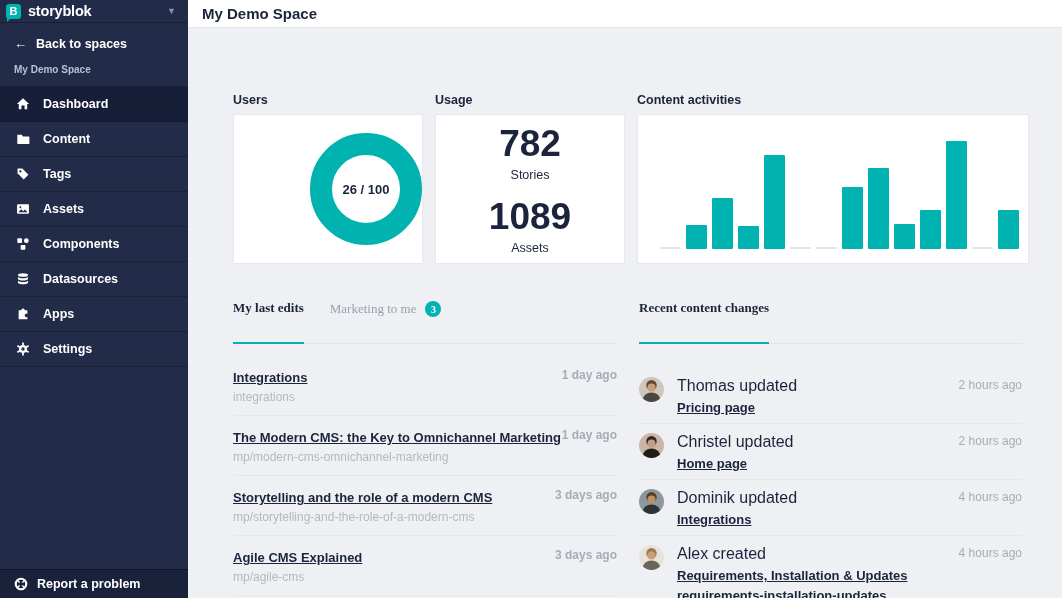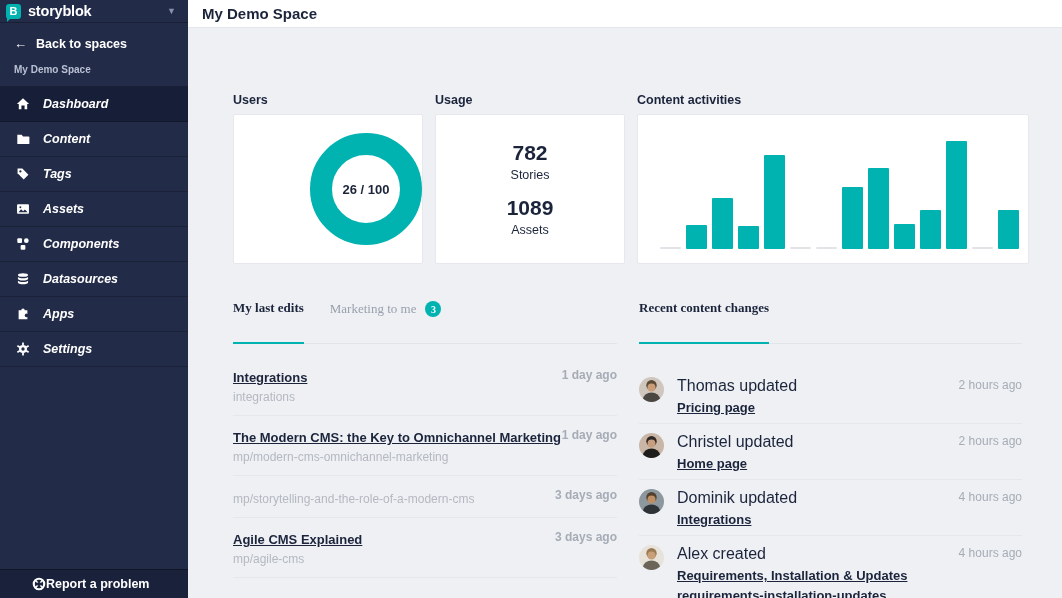--- a/index.html
+++ b/index.html
@@ -33,33 +33,33 @@
   .logo-text { font-size: 14.5px; font-weight: bold; letter-spacing: -.2px; }
   .logo-caret { margin-left: auto; color: #8791ac; font-size: 9px; cursor: pointer; }
   .back-row {
     padding: 13px 14px 0; font-size: 12.5px; font-weight: bold;
     display: flex; align-items: center; gap: 9px; cursor: pointer;
   }
   .back-arrow { font-size: 13px; }
   .space-label {
     padding: 13px 14px 11px; font-size: 10px; font-weight: bold; color: #b9c0d4;
   }
-  .nav { border-top: 1px solid rgba(0,0,0,.25); font-style: italic; }
+  .nav { border-top: 1px solid rgba(0,0,0,.25); }
   .nav-item {
     height: 35px; display: flex; align-items: center; gap: 13px;
     padding: 0 15px; font-size: 12.5px; font-weight: bold;
     border-bottom: 1px solid rgba(0,0,0,.2); cursor: pointer;
   }
   .nav-item.active { background: #171f38; }
   .nav-icon { width: 15px; height: 15px; display: flex; align-items: center; justify-content: center; }
   .nav-icon svg { display: block; }
   .sidebar-spacer { flex: 1; }
   .sidebar-footer {
     height: 29px; background: #19213b; border-top: 1px solid rgba(0,0,0,.35);
-    display: flex; align-items: center; padding: 0 31px;
+    display: flex; align-items: center; gap: 9px; padding: 0 13px;
     font-size: 12.5px; font-weight: bold; cursor: pointer;
   }
   
   .main { flex: 1; display: flex; flex-direction: column; }
   .topbar {
     height: 28px; background: #fff; border-bottom: 1px solid #e3e6eb;
     display: flex; align-items: center; padding-left: 14px;
     font-size: 15px; font-weight: bold; flex: none;
   }
   .content { padding: 45px 0 0 45px; }
@@ -73,21 +73,21 @@
   .donut {
     width: 112px; height: 112px; border-radius: 50%;
     border: 22px solid #00b3b0;
     display: flex; align-items: center; justify-content: center;
   }
   .donut-text { font-size: 13px; font-weight: bold; white-space: nowrap; }
   .usage-card {
     width: 190px; display: flex; flex-direction: column;
     align-items: center; justify-content: center;
   }
-  .usage-num { font-size: 21px; font-weight: bold; text-align: right; }
+  .usage-num { font-size: 37px; font-weight: bold; text-align: right; }
   .usage-sub { font-size: 12.5px; margin-top: 3px; }
   .usage-gap { height: 14px; }
   .chart-card {
     width: 392px; display: flex; align-items: flex-end; gap: 5px;
     padding: 0 20px 14px 22px;
   }
   .bar { width: 21px; background: #00b3b0; border-radius: 1px; flex: none; }
   .bar.zero { background: #e2e4e8; }
   
   .lower { display: flex; gap: 22px; margin-top: 36px; }
@@ -295,20 +295,21 @@
     <div class="edit-time">1 day ago</div>
   </div>
 
   <div class="edit-item">
     <div class="edit-title">The Modern CMS: the Key to Omnichannel Marketing</div>
     <div class="edit-slug">mp/modern-cms-omnichannel-marketing</div>
     <div class="edit-time">1 day ago</div>
   </div>
 
   <div class="edit-item">
+    <div class="edit-title">Storytelling and the role of a modern CMS</div>
     <div class="edit-slug">mp/storytelling-and-the-role-of-a-modern-cms</div>
     <div class="edit-time">3 days ago</div>
   </div>
 
   <div class="edit-item">
     <div class="edit-title">Agile CMS Explained</div>
     <div class="edit-slug">mp/agile-cms</div>
     <div class="edit-time">3 days ago</div>
   </div>
 </div>

